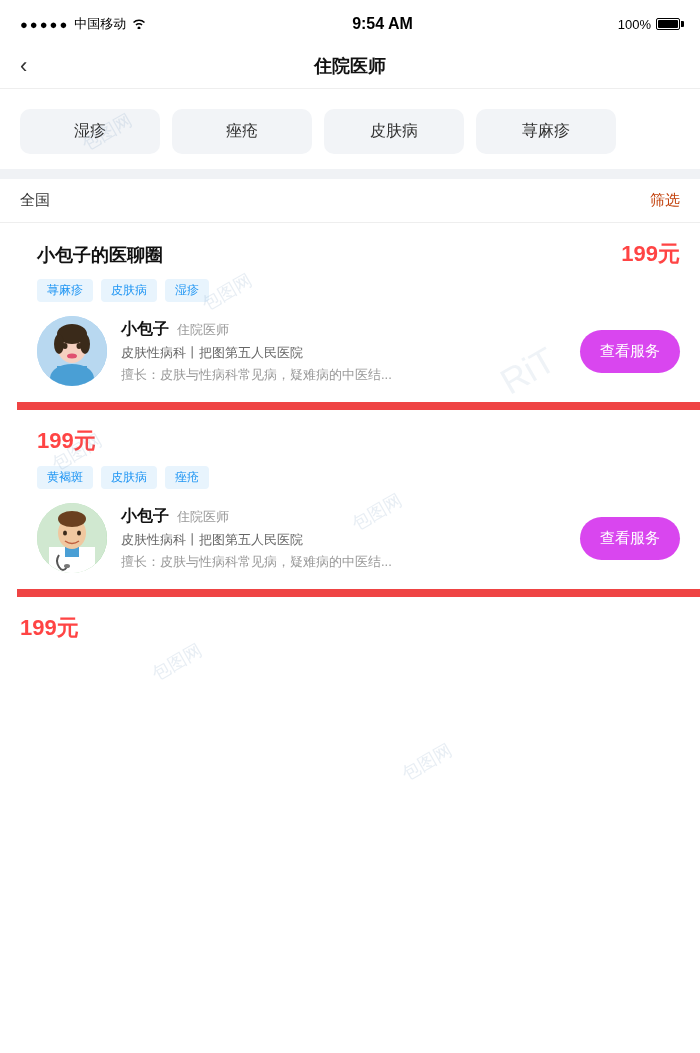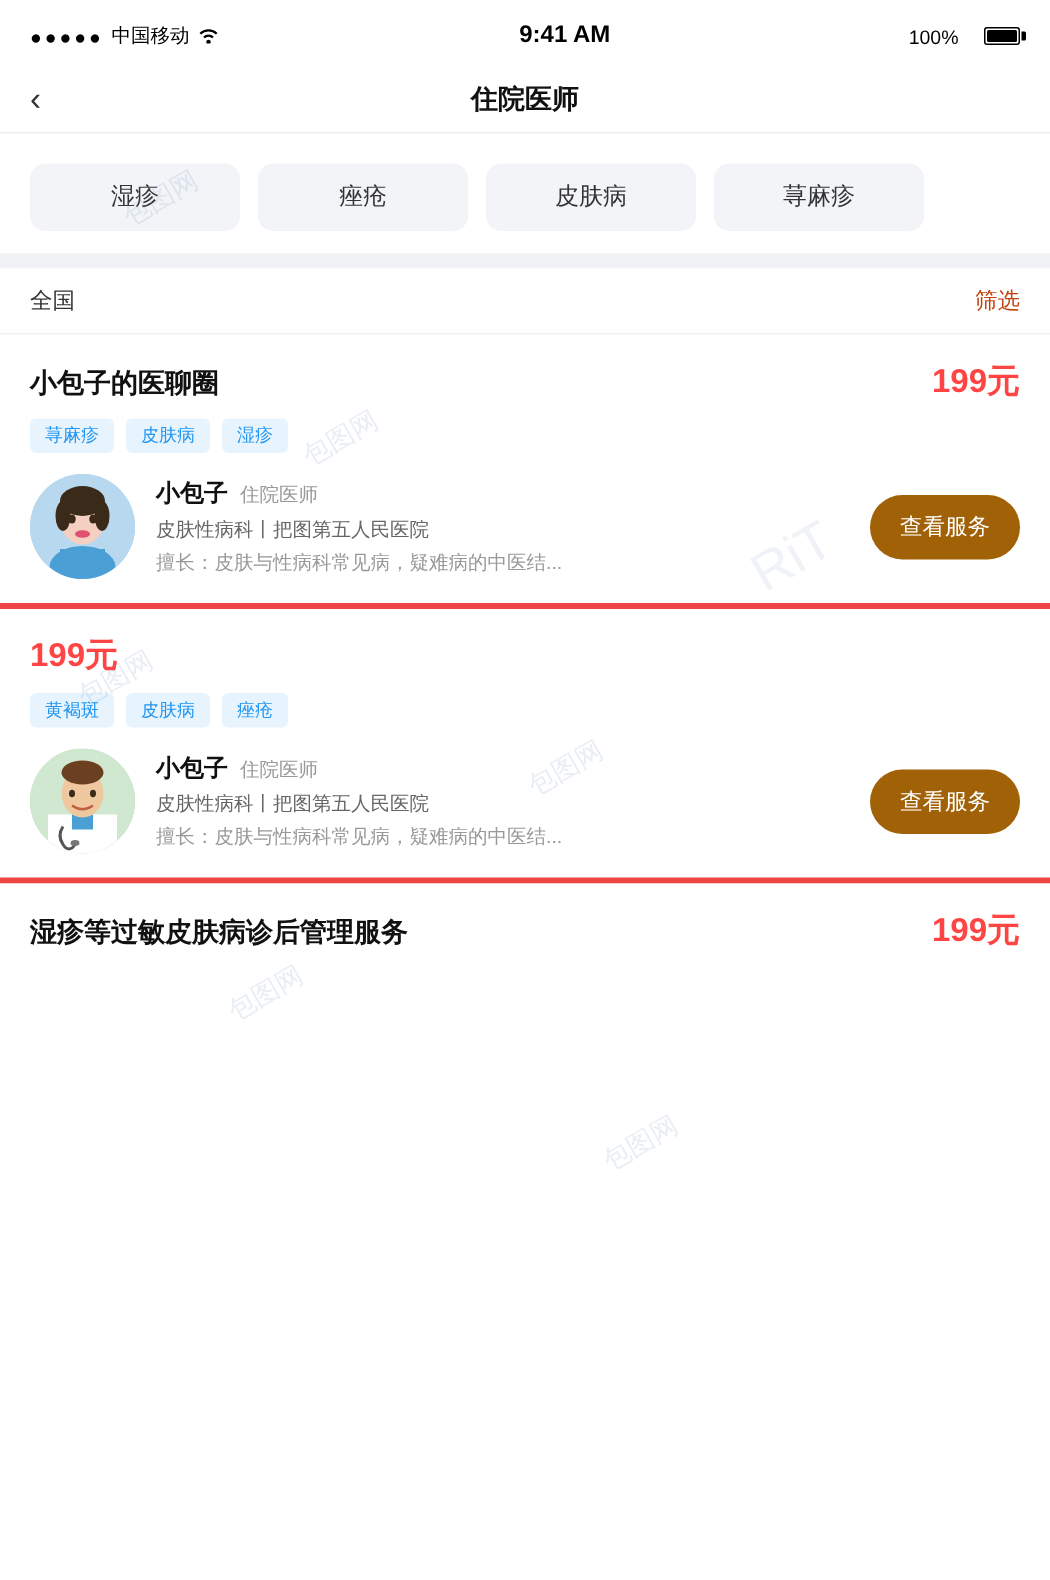--- a/index.html
+++ b/index.html
@@ -16,21 +16,21 @@
     .status-bar {
       display: flex;
       justify-content: space-between;
       align-items: center;
       padding: 10px 20px 6px;
       background: #fff;
       height: 44px;
     }
     .status-left { display: flex; align-items: center; gap: 5px; font-size: 13px; font-weight: 500; }
     .status-center { font-size: 16px; font-weight: 600; }
-    .status-right { display: flex; align-items: center; gap: 17px; font-size: 13px; font-weight: 500; }
+    .status-right { display: flex; align-items: center; gap: 5px; font-size: 13px; font-weight: 500; }
     .dots { letter-spacing: 2px; }
     .battery {
       display: inline-flex;
       align-items: center;
       position: relative;
     }
     .battery-body {
       width: 24px;
       height: 12px;
       border: 1.5px solid #000;
@@ -125,21 +125,22 @@
       cursor: pointer;
       display: flex;
       align-items: center;
       gap: 4px;
     }
 
     
     .card {
       background: #fff;
       padding: 16px 20px 0;
-      border-bottom: 4px solid #ef4444;
+      border-bottom: 8px solid #ef4444;
+      margin-left: 17px;
     }
     .card-header {
       display: flex;
       justify-content: space-between;
       align-items: baseline;
       margin-bottom: 10px;
     }
     .card-title {
       font-size: 18px;
       font-weight: 700;
@@ -201,21 +202,21 @@
     }
     .doctor-specialty {
       font-size: 13px;
       color: #999;
       white-space: nowrap;
       overflow: hidden;
       text-overflow: ellipsis;
       max-width: 280px;
     }
     .view-service-btn {
-      background: #a16207;
+      background: #d946ef;
       color: #fff;
       border: none;
       border-radius: 24px;
       padding: 12px 20px;
       font-size: 15px;
       cursor: pointer;
       white-space: nowrap;
       flex-shrink: 0;
     }
 
@@ -268,21 +269,21 @@
 <div class="status-bar">
   <div class="status-left">
     <span class="dots">●●●●●</span>
     <span>中国移动</span>
     <span>
       <svg width="16" height="13" viewBox="0 0 16 13">
           <path d="M8 10.5a1.5 1.5 0 110 3 1.5 1.5 0 010-3zm0-3.5a5 5 0 013.54 1.46l-1.06 1.06A3.5 3.5 0 008 8.5a3.5 3.5 0 00-2.48 1.02L4.46 8.46A5 5 0 018 7zm0-3.5a8.5 8.5 0 016.01 2.49l-1.06 1.06A7 7 0 008 5a7 7 0 00-4.95 2.05L1.99 5.99A8.5 8.5 0 018 3.5z" fill="#000"></path>
         </svg>
     </span>
   </div>
-  <div class="status-center">9:41 AM</div>
+  <div class="status-center">9:54 AM</div>
   <div class="status-right">
     <span>100%</span>
     <div class="battery">
       <div class="battery-body">
         <div class="battery-fill"></div>
       </div>
     </div>
   </div>
 </div>
 
@@ -396,21 +397,20 @@
       </div>
       <div class="doctor-hospital">皮肤性病科丨把图第五人民医院</div>
       <div class="doctor-specialty">擅长：皮肤与性病科常见病，疑难病的中医结...</div>
     </div>
     <button class="view-service-btn">查看服务</button>
   </div>
 </div>
 
 <div class="card-partial">
   <div class="card-header">
-    <span class="card-title">湿疹等过敏皮肤病诊后管理服务</span>
     <span class="card-price">199元</span>
   </div>
 </div>
 
 <div class="watermark">
   <span class="watermark-text" style="top:120px;left:80px;">包图网</span>
   <span class="watermark-text" style="top:280px;left:200px;">包图网</span>
   <span class="watermark-text" style="top:440px;left:50px;">包图网</span>
   <span class="watermark-text" style="top:500px;left:350px;">包图网</span>
   <span class="watermark-text" style="top:650px;left:150px;">包图网</span>

